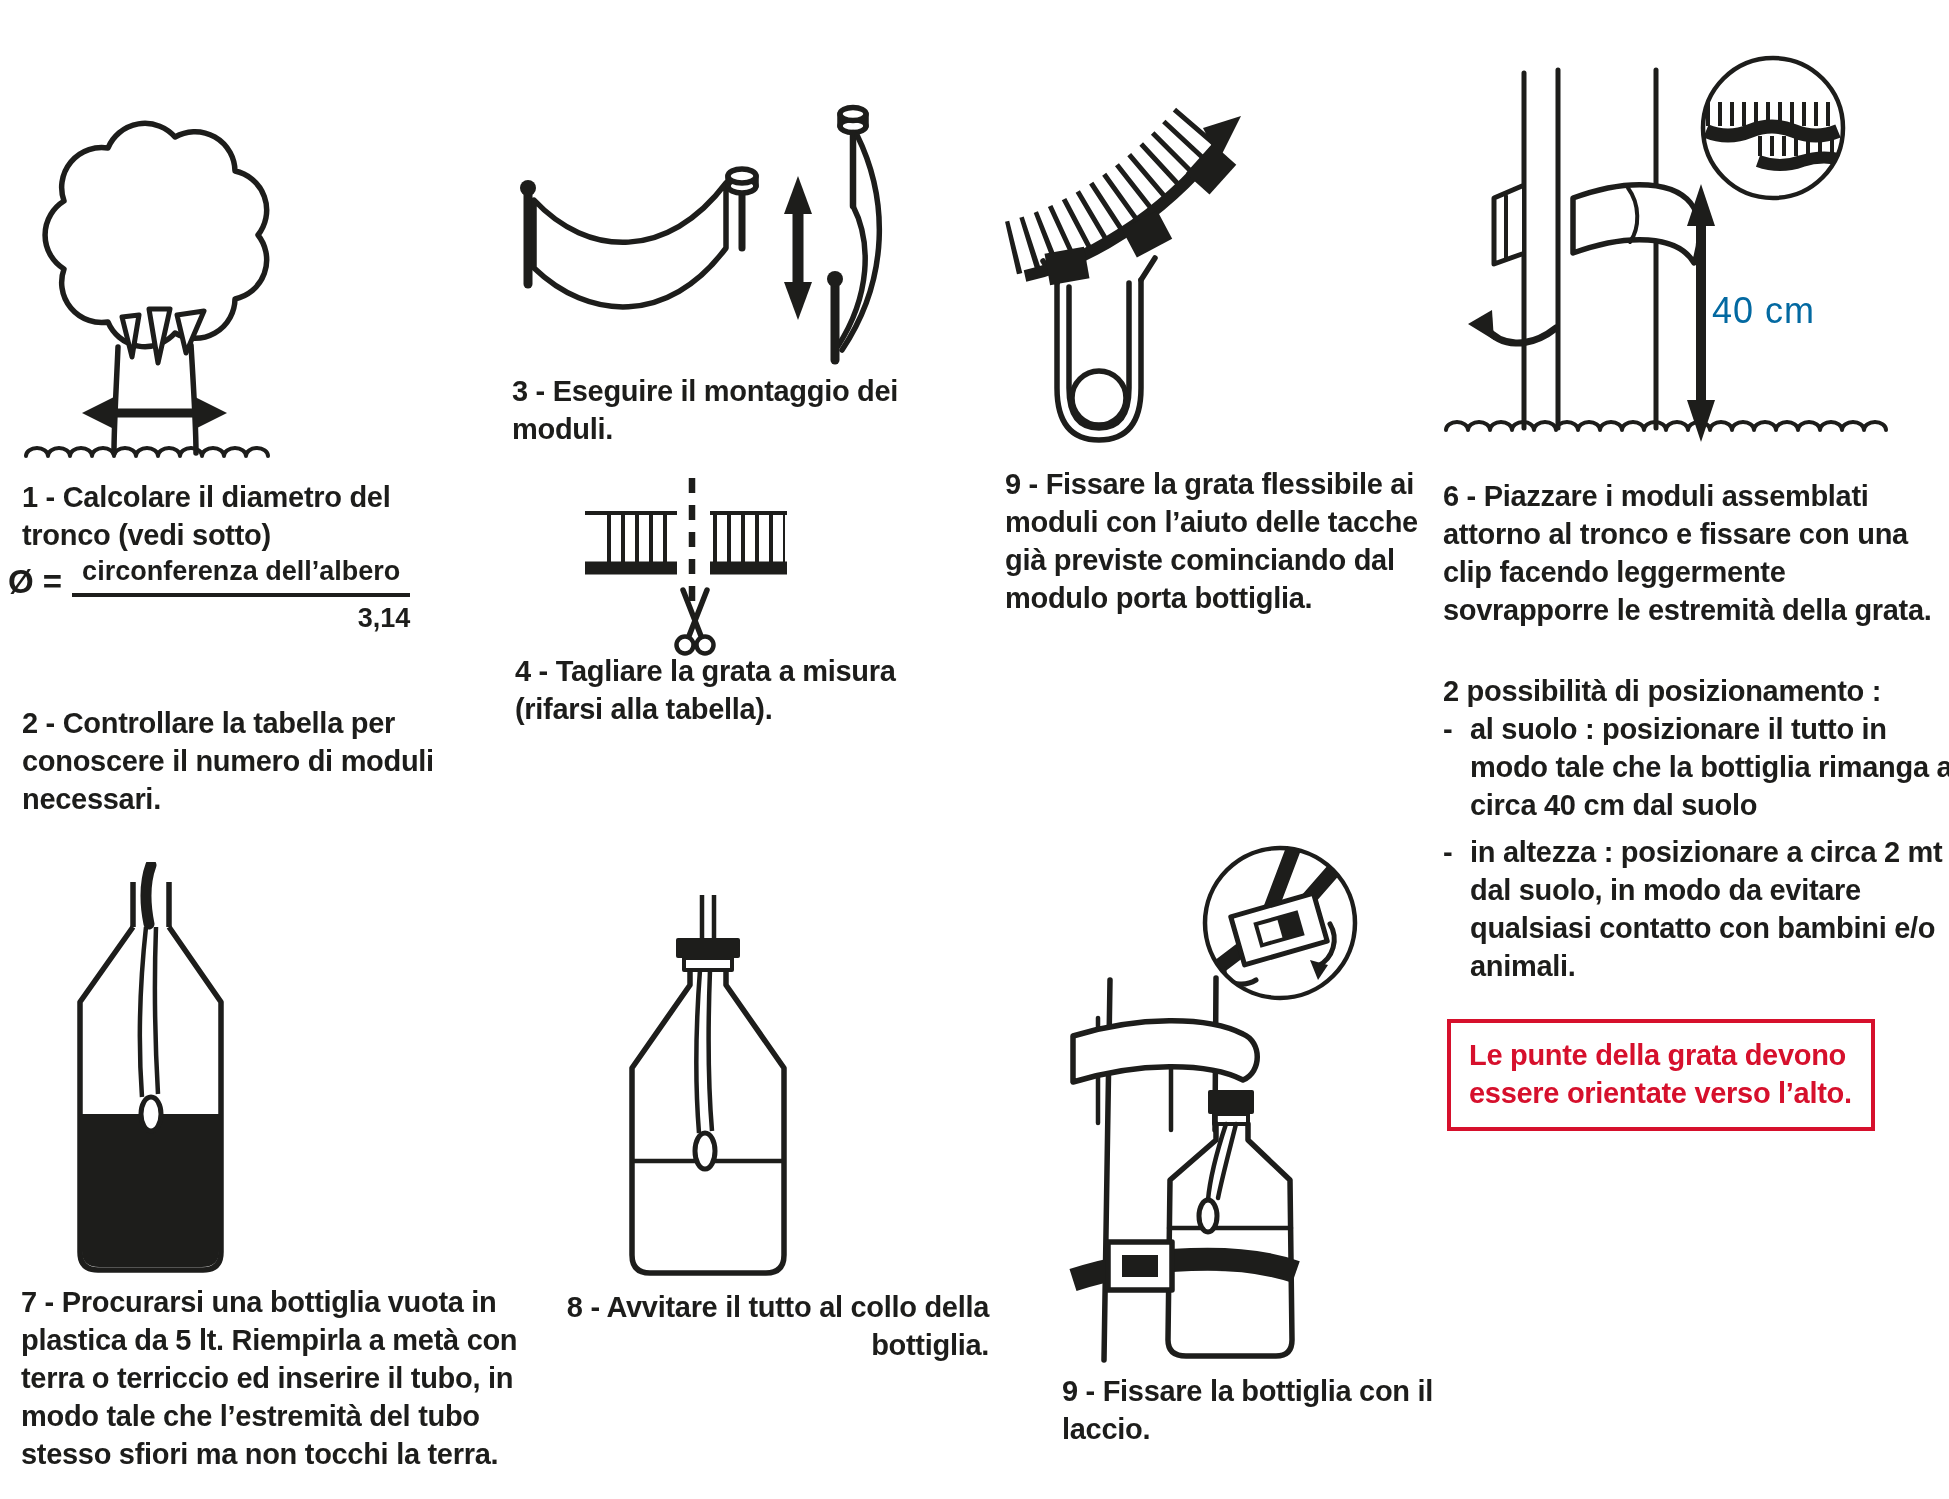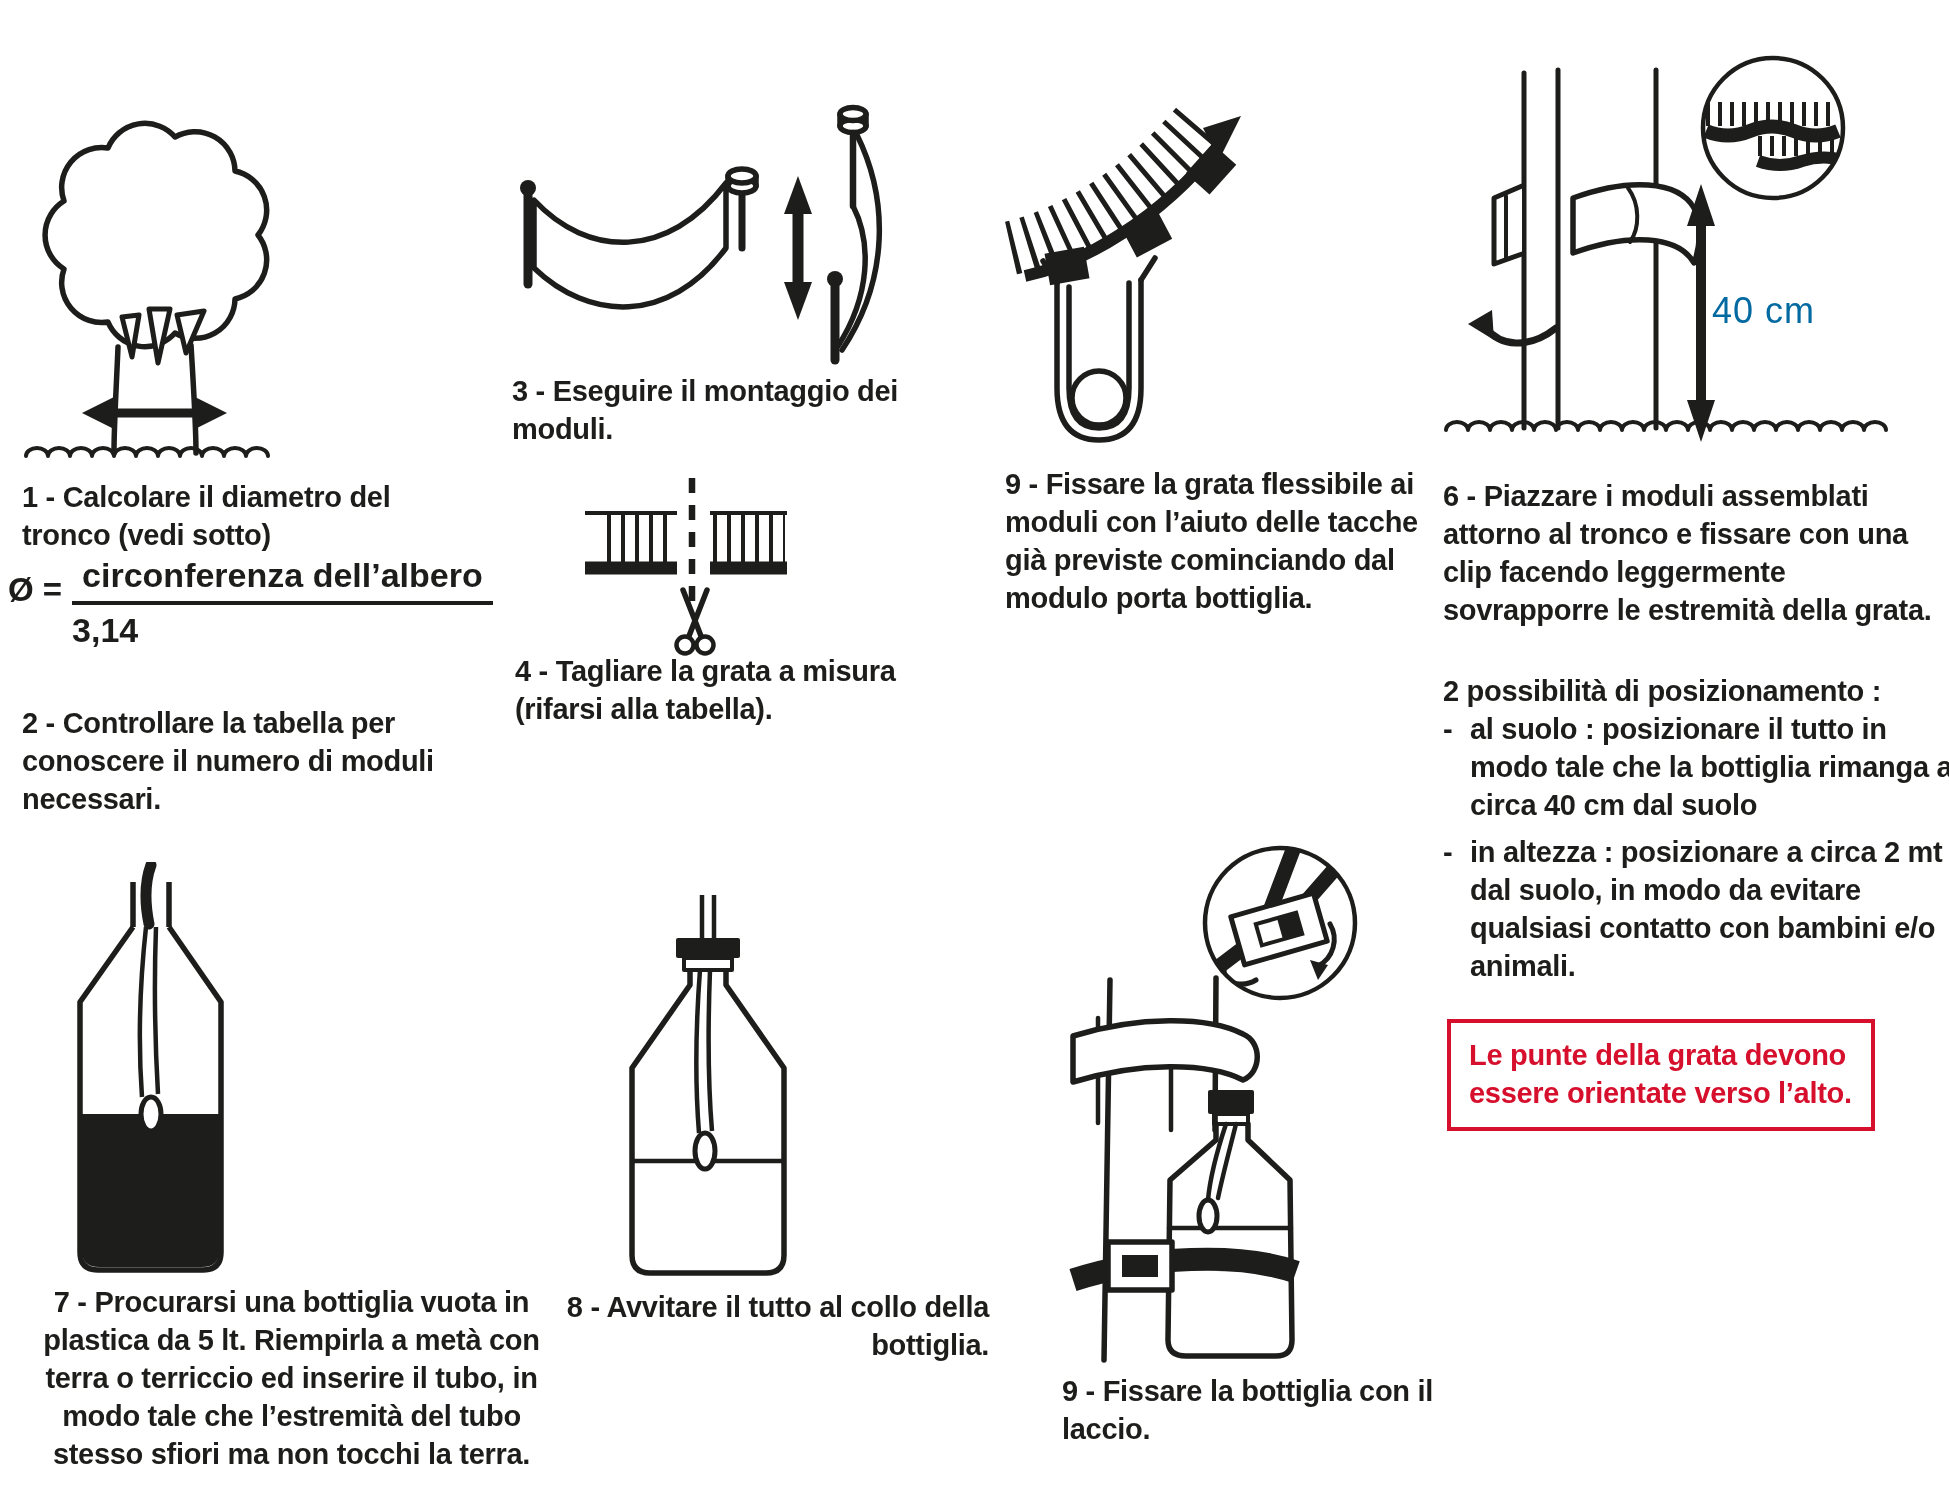--- a/index.html
+++ b/index.html
@@ -9,21 +9,21 @@
   }
   .step-text{
     position:absolute;font-size:29px;line-height:38px;font-weight:600;
     letter-spacing:-0.3px;white-space:pre-wrap;
   }
   .illo{position:absolute;}
   .illo svg{display:block;}
   
   #formula{position:absolute;left:8px;top:556px;display:flex;align-items:center;gap:10px;}
   #formula .sym{font-size:33px;font-weight:600;padding-bottom:26px;}
-  #formula .frac{text-align:left;font-size:34px;font-weight:600;}
+  #formula .frac{text-align:right;font-size:27px;font-weight:600;}
   #formula .num{padding:0 10px 6px 10px;border-bottom:4px solid #1d1d1b;}
   #formula .den{padding-top:6px;}
   
   #pos-list{position:absolute;left:1443px;top:710px;width:512px;}
   .pos-item{display:flex;margin-bottom:9px;}
   .pos-item .dash{width:27px;flex:0 0 27px;font-size:29px;line-height:38px;font-weight:600;}
   .pos-item .opt{flex:1;font-size:29px;line-height:38px;font-weight:600;letter-spacing:-0.3px;}
   
   #warning-box{
     position:absolute;left:1447px;top:1019px;width:384px;
@@ -76,21 +76,21 @@
         <path stroke-width="11" stroke-linecap="round" d="M103,3 C96,22 97,42 101,62"></path>
         <path d="M85,20 L85,65 M121,20 L121,65"></path>
         <path d="M85,65 L32,140 L32,390 Q32,408 50,408 L155,408 Q173,408 173,390 L173,140 L121,65"></path>
         <path fill="#1d1d1b" stroke="none" d="M34,252 L171,252 L171,389 Q171,405 154,405 L51,405 Q34,405 34,389 Z"></path>
         <path stroke-width="4.5" d="M98,65 C92,120 90,180 94,235 M108,65 C106,120 107,180 110,232"></path>
         <ellipse cx="103" cy="252" rx="10" ry="17" fill="#ffffff" stroke-width="5"></ellipse>
       </g>
     </svg>
   </div>
 
-  <div class="step-text" style="left:34px;top:1283px;width:515px;text-align:center;">7 - Procurarsi una bottiglia vuota in plastica da 5 lt. Riempirla a metà con terra o terriccio ed inserire il tubo, in modo tale che l’estremità del tubo stesso sfiori ma non tocchi la terra.</div>
+  <div class="step-text" style="left:21px;top:1283px;width:515px;">7 - Procurarsi una bottiglia vuota in plastica da 5 lt. Riempirla a metà con terra o terriccio ed inserire il tubo, in modo tale che l’estremità del tubo stesso sfiori ma non tocchi la terra.</div>
 
   <div class="illo" style="left:508px;top:88px;">
     <svg width="405" height="295" viewBox="0 0 405 295">
       <g stroke="#1d1d1b" fill="none" stroke-width="5.5" stroke-linejoin="round" stroke-linecap="round">
         <line x1="20" y1="104" x2="20" y2="196" stroke-width="9"></line>
         <circle cx="20" cy="100" r="8" fill="#1d1d1b" stroke="none"></circle>
         <path fill="#ffffff" d="M26,112 C80,170 160,172 218,95 L218,160 C160,238 80,232 26,180 Z"></path>
         <g>
           <line x1="234" y1="100" x2="234" y2="160" stroke-width="7"></line>
           <ellipse cx="234" cy="98" rx="14" ry="7" fill="#ffffff"></ellipse>

